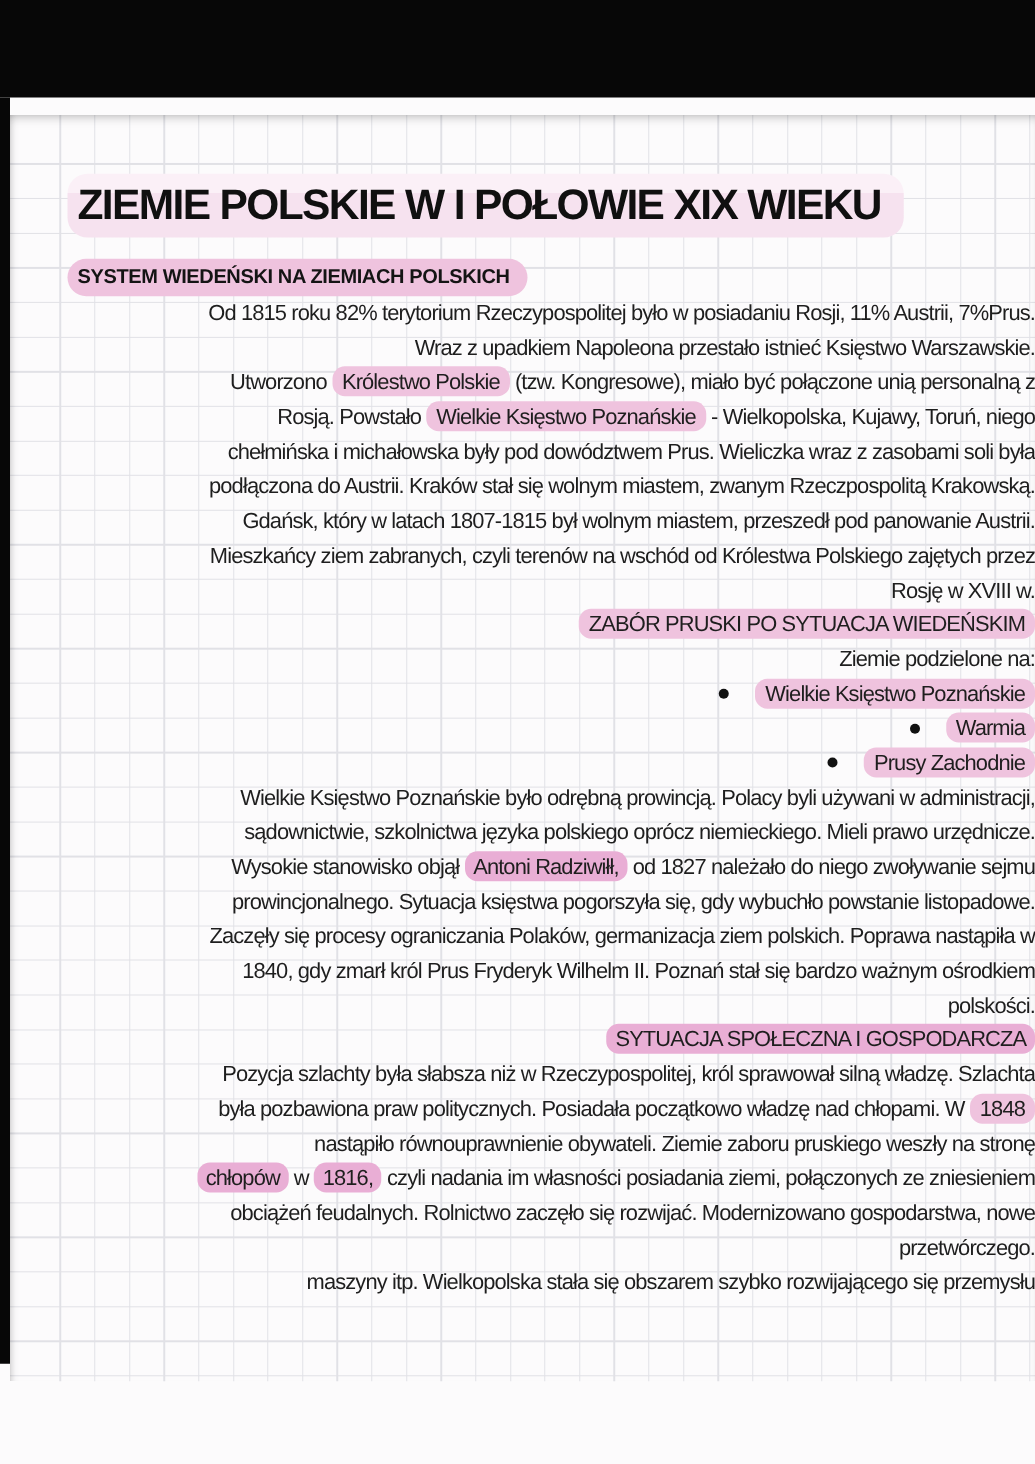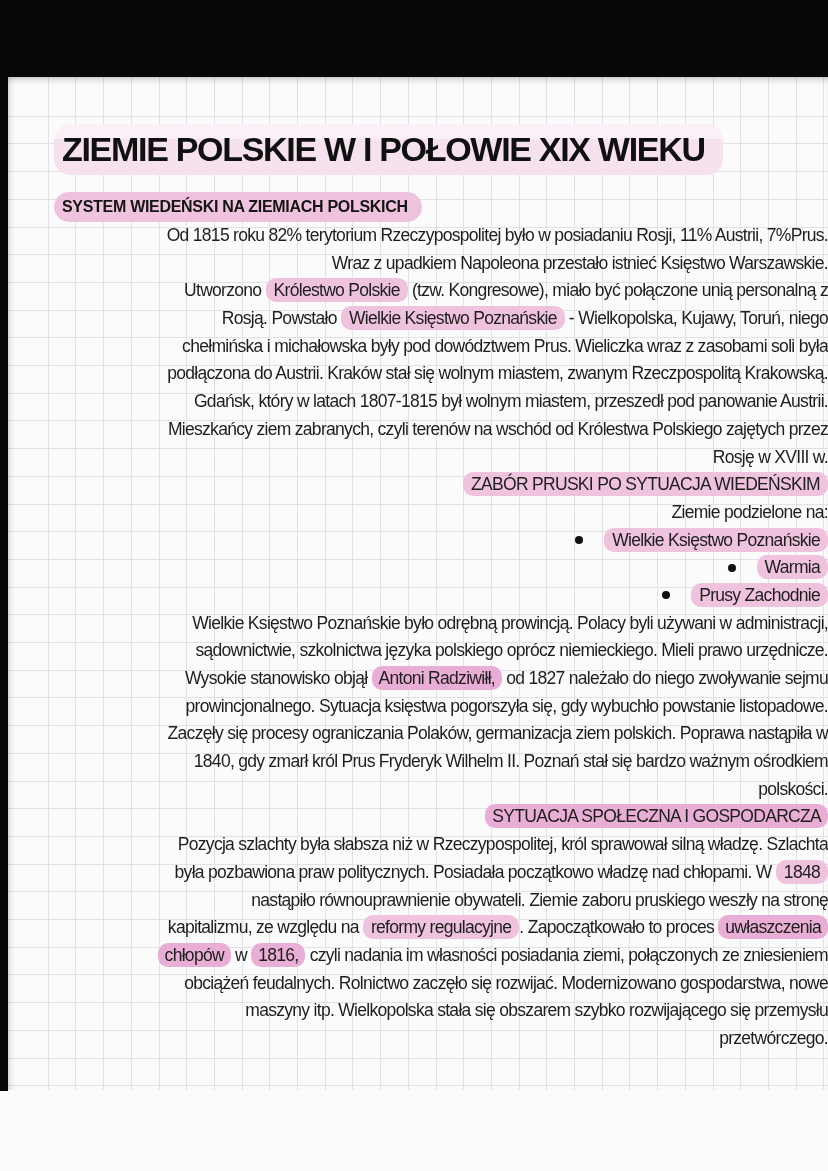--- a/index.html
+++ b/index.html
@@ -10,21 +10,21 @@
   }
   .black-top{
     position:absolute;left:0;top:0;width:828px;height:78px;
     background:var(--bg,#070707);
   }
   .black-left{
     position:absolute;left:0;top:78px;width:8px;height:1013px;
     background:var(--bg,#070707);
   }
   .paper{
-    position:absolute;left:8px;top:77px;width:820px;height:1013px;
+    position:absolute;left:8px;top:92px;width:820px;height:1013px;
     background:
       repeating-linear-gradient(to right,
         transparent 0,transparent 26.7px,var(--grid,#e1e1e6) 26.7px,var(--grid,#e1e1e6) 27.7px),
       repeating-linear-gradient(to bottom,
         transparent 0,transparent 26.7px,var(--grid,#e1e1e6) 26.7px,var(--grid,#e1e1e6) 27.7px),
       var(--paper,#fcfbfc);
     background-position:13px 12px,13px 12px,0 0;
     box-shadow:inset 0 6px 9px -6px rgba(0,0,0,.35), inset 6px 0 8px -7px rgba(0,0,0,.3);
     overflow:hidden;
     color:var(--ink,#1e1e1e);
@@ -88,19 +88,18 @@
       <div class="line"><span>sądownictwie, szkolnictwa języka polskiego oprócz niemieckiego. Mieli prawo urzędnicze.</span></div>
       <div class="line"><span>Wysokie stanowisko objął </span><span class="seg-hl2">Antoni Radziwiłł,</span><span> od 1827 należało do niego zwoływanie sejmu</span></div>
       <div class="line"><span>prowincjonalnego. Sytuacja księstwa pogorszyła się, gdy wybuchło powstanie listopadowe.</span></div>
       <div class="line"><span>Zaczęły się procesy ograniczania Polaków, germanizacja ziem polskich. Poprawa nastąpiła w</span></div>
       <div class="line"><span>1840, gdy zmarł król Prus Fryderyk Wilhelm II. Poznań stał się bardzo ważnym ośrodkiem</span></div>
       <div class="line"><span>polskości.</span></div>
       <div class="line"><span class="seg-hl2">SYTUACJA SPOŁECZNA I GOSPODARCZA</span></div>
       <div class="line"><span>Pozycja szlachty była słabsza niż w Rzeczypospolitej, król sprawował silną władzę. Szlachta</span></div>
       <div class="line"><span>była pozbawiona praw politycznych. Posiadała początkowo władzę nad chłopami. W </span><span class="seg-hl1">1848</span></div>
       <div class="line"><span>nastąpiło równouprawnienie obywateli. Ziemie zaboru pruskiego weszły na stronę</span></div>
-      <div class="line"><span>kapitalizmu, ze względu na </span><span class="seg-hl1">reformy regulacyjne</span><span>. Zapoczątkowało to proces </span><span class="seg-hl2">uwłaszczenia</span></div>
       <div class="line"><span class="seg-hl2">chłopów</span><span> w </span><span class="seg-hl2">1816,</span><span> czyli nadania im własności posiadania ziemi, połączonych ze zniesieniem</span></div>
       <div class="line"><span>obciążeń feudalnych. Rolnictwo zaczęło się rozwijać. Modernizowano gospodarstwa, nowe</span></div>
+      <div class="line"><span>przetwórczego.</span></div>
       <div class="line"><span>maszyny itp. Wielkopolska stała się obszarem szybko rozwijającego się przemysłu</span></div>
-      <div class="line"><span>przetwórczego.</span></div>
     </div>
 </div>
 
 </body></html>

